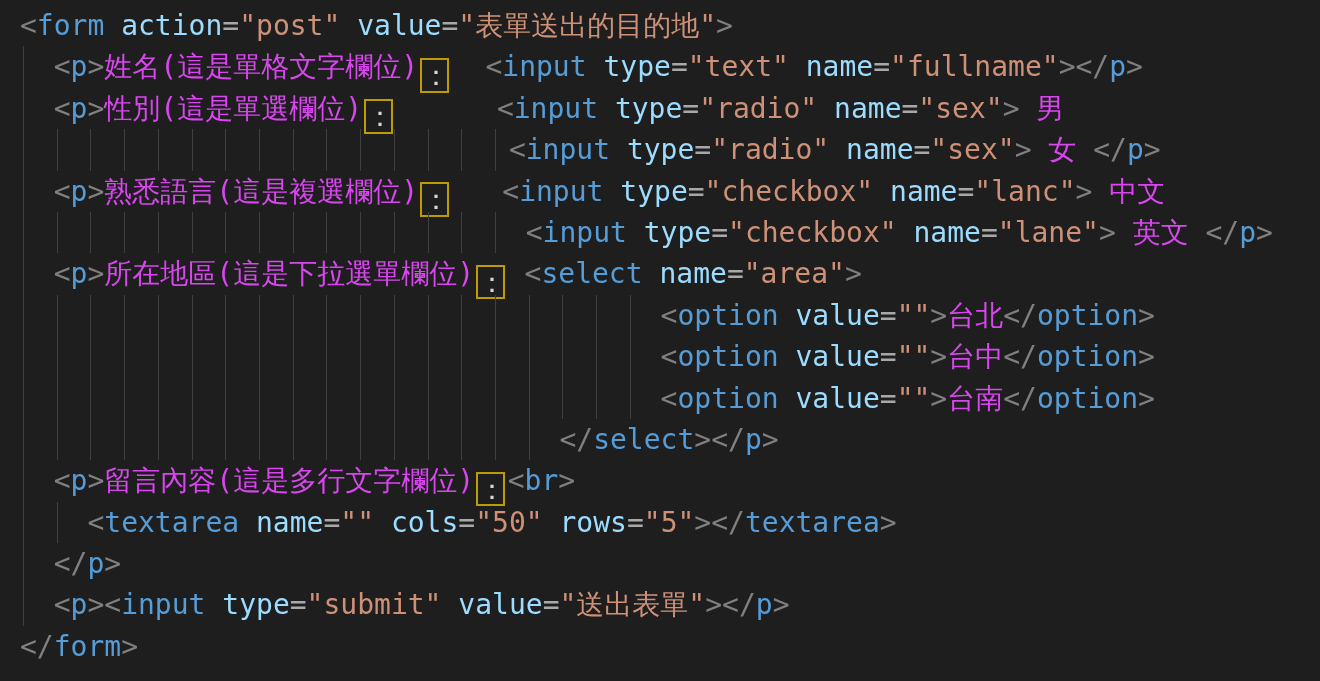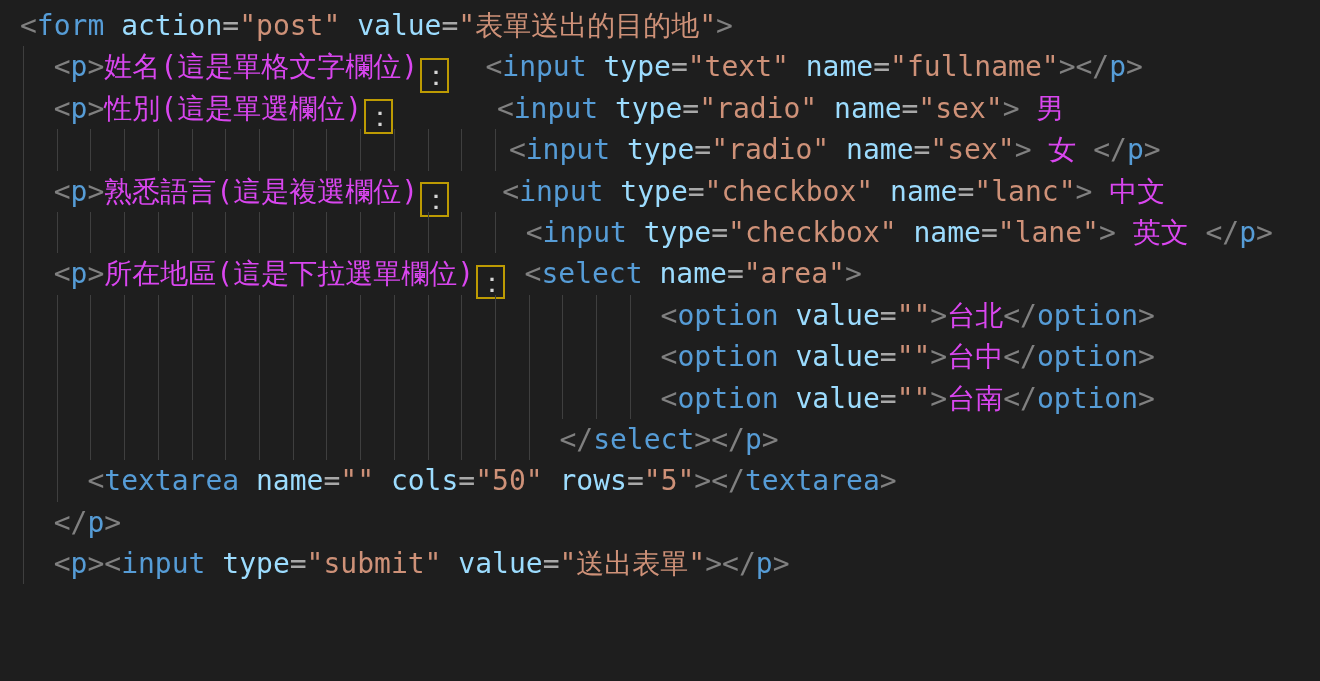--- a/index.html
+++ b/index.html
@@ -55,16 +55,18 @@
     <div class="line"><i class="g" style="left: calc(0ch + 23px);"></i><span class="tk-ws">  </span><span class="tk-punct">&lt;</span><span class="tk-tag">p</span><span class="tk-punct">&gt;</span><span class="tk-text">姓名(這是單格文字欄位)</span><span class="tk-colon">：</span><span class="tk-ws">  </span><span class="tk-punct">&lt;</span><span class="tk-tag">input</span><span class="tk-attr"> type</span><span class="tk-eq">=</span><span class="tk-str">"text"</span><span class="tk-attr"> name</span><span class="tk-eq">=</span><span class="tk-str">"fullname"</span><span class="tk-punct">&gt;&lt;/</span><span class="tk-tag">p</span><span class="tk-punct">&gt;</span></div>
     <div class="line"><i class="g" style="left: calc(0ch + 23px);"></i><span class="tk-ws">  </span><span class="tk-punct">&lt;</span><span class="tk-tag">p</span><span class="tk-punct">&gt;</span><span class="tk-text">性別(這是單選欄位)</span><span class="tk-colon">：</span><span class="tk-ws">      </span><span class="tk-punct">&lt;</span><span class="tk-tag">input</span><span class="tk-attr"> type</span><span class="tk-eq">=</span><span class="tk-str">"radio"</span><span class="tk-attr"> name</span><span class="tk-eq">=</span><span class="tk-str">"sex"</span><span class="tk-punct">&gt;</span><span class="tk-text"> 男</span></div>
     <div class="line"><i class="g" style="left: calc(0ch + 23px);"></i><i class="g" style="left: calc(2ch + 23px);"></i><i class="g" style="left: calc(4ch + 23px);"></i><i class="g" style="left: calc(6ch + 23px);"></i><i class="g" style="left: calc(8ch + 23px);"></i><i class="g" style="left: calc(10ch + 23px);"></i><i class="g" style="left: calc(12ch + 23px);"></i><i class="g" style="left: calc(14ch + 23px);"></i><i class="g" style="left: calc(16ch + 23px);"></i><i class="g" style="left: calc(18ch + 23px);"></i><i class="g" style="left: calc(20ch + 23px);"></i><i class="g" style="left: calc(22ch + 23px);"></i><i class="g" style="left: calc(24ch + 23px);"></i><i class="g" style="left: calc(26ch + 23px);"></i><i class="g" style="left: calc(28ch + 23px);"></i><span class="tk-ws">                             </span><span class="tk-punct">&lt;</span><span class="tk-tag">input</span><span class="tk-attr"> type</span><span class="tk-eq">=</span><span class="tk-str">"radio"</span><span class="tk-attr"> name</span><span class="tk-eq">=</span><span class="tk-str">"sex"</span><span class="tk-punct">&gt;</span><span class="tk-text"> 女 </span><span class="tk-punct">&lt;/</span><span class="tk-tag">p</span><span class="tk-punct">&gt;</span></div>
     <div class="line"><i class="g" style="left: calc(0ch + 23px);"></i><span class="tk-ws">  </span><span class="tk-punct">&lt;</span><span class="tk-tag">p</span><span class="tk-punct">&gt;</span><span class="tk-text">熟悉語言(這是複選欄位)</span><span class="tk-colon">：</span><span class="tk-ws">   </span><span class="tk-punct">&lt;</span><span class="tk-tag">input</span><span class="tk-attr"> type</span><span class="tk-eq">=</span><span class="tk-str">"checkbox"</span><span class="tk-attr"> name</span><span class="tk-eq">=</span><span class="tk-str">"lanc"</span><span class="tk-punct">&gt;</span><span class="tk-text"> 中文</span></div>
     <div class="line"><i class="g" style="left: calc(0ch + 23px);"></i><i class="g" style="left: calc(2ch + 23px);"></i><i class="g" style="left: calc(4ch + 23px);"></i><i class="g" style="left: calc(6ch + 23px);"></i><i class="g" style="left: calc(8ch + 23px);"></i><i class="g" style="left: calc(10ch + 23px);"></i><i class="g" style="left: calc(12ch + 23px);"></i><i class="g" style="left: calc(14ch + 23px);"></i><i class="g" style="left: calc(16ch + 23px);"></i><i class="g" style="left: calc(18ch + 23px);"></i><i class="g" style="left: calc(20ch + 23px);"></i><i class="g" style="left: calc(22ch + 23px);"></i><i class="g" style="left: calc(24ch + 23px);"></i><i class="g" style="left: calc(26ch + 23px);"></i><i class="g" style="left: calc(28ch + 23px);"></i><span class="tk-ws">                              </span><span class="tk-punct">&lt;</span><span class="tk-tag">input</span><span class="tk-attr"> type</span><span class="tk-eq">=</span><span class="tk-str">"checkbox"</span><span class="tk-attr"> name</span><span class="tk-eq">=</span><span class="tk-str">"lane"</span><span class="tk-punct">&gt;</span><span class="tk-text"> 英文 </span><span class="tk-punct">&lt;/</span><span class="tk-tag">p</span><span class="tk-punct">&gt;</span></div>
     <div class="line"><i class="g" style="left: calc(0ch + 23px);"></i><span class="tk-ws">  </span><span class="tk-punct">&lt;</span><span class="tk-tag">p</span><span class="tk-punct">&gt;</span><span class="tk-text">所在地區(這是下拉選單欄位)</span><span class="tk-colon">：</span><span class="tk-ws"> </span><span class="tk-punct">&lt;</span><span class="tk-tag">select</span><span class="tk-attr"> name</span><span class="tk-eq">=</span><span class="tk-str">"area"</span><span class="tk-punct">&gt;</span></div>
     <div class="line"><i class="g" style="left: calc(0ch + 23px);"></i><i class="g" style="left: calc(2ch + 23px);"></i><i class="g" style="left: calc(4ch + 23px);"></i><i class="g" style="left: calc(6ch + 23px);"></i><i class="g" style="left: calc(8ch + 23px);"></i><i class="g" style="left: calc(10ch + 23px);"></i><i class="g" style="left: calc(12ch + 23px);"></i><i class="g" style="left: calc(14ch + 23px);"></i><i class="g" style="left: calc(16ch + 23px);"></i><i class="g" style="left: calc(18ch + 23px);"></i><i class="g" style="left: calc(20ch + 23px);"></i><i class="g" style="left: calc(22ch + 23px);"></i><i class="g" style="left: calc(24ch + 23px);"></i><i class="g" style="left: calc(26ch + 23px);"></i><i class="g" style="left: calc(28ch + 23px);"></i><i class="g" style="left: calc(30ch + 23px);"></i><i class="g" style="left: calc(32ch + 23px);"></i><i class="g" style="left: calc(34ch + 23px);"></i><i class="g" style="left: calc(36ch + 23px);"></i><span class="tk-ws">                                      </span><span class="tk-punct">&lt;</span><span class="tk-tag">option</span><span class="tk-attr"> value</span><span class="tk-eq">=</span><span class="tk-str">""</span><span class="tk-punct">&gt;</span><span class="tk-text">台北</span><span class="tk-punct">&lt;/</span><span class="tk-tag">option</span><span class="tk-punct">&gt;</span></div>
     <div class="line"><i class="g" style="left: calc(0ch + 23px);"></i><i class="g" style="left: calc(2ch + 23px);"></i><i class="g" style="left: calc(4ch + 23px);"></i><i class="g" style="left: calc(6ch + 23px);"></i><i class="g" style="left: calc(8ch + 23px);"></i><i class="g" style="left: calc(10ch + 23px);"></i><i class="g" style="left: calc(12ch + 23px);"></i><i class="g" style="left: calc(14ch + 23px);"></i><i class="g" style="left: calc(16ch + 23px);"></i><i class="g" style="left: calc(18ch + 23px);"></i><i class="g" style="left: calc(20ch + 23px);"></i><i class="g" style="left: calc(22ch + 23px);"></i><i class="g" style="left: calc(24ch + 23px);"></i><i class="g" style="left: calc(26ch + 23px);"></i><i class="g" style="left: calc(28ch + 23px);"></i><i class="g" style="left: calc(30ch + 23px);"></i><i class="g" style="left: calc(32ch + 23px);"></i><i class="g" style="left: calc(34ch + 23px);"></i><i class="g" style="left: calc(36ch + 23px);"></i><span class="tk-ws">                                      </span><span class="tk-punct">&lt;</span><span class="tk-tag">option</span><span class="tk-attr"> value</span><span class="tk-eq">=</span><span class="tk-str">""</span><span class="tk-punct">&gt;</span><span class="tk-text">台中</span><span class="tk-punct">&lt;/</span><span class="tk-tag">option</span><span class="tk-punct">&gt;</span></div>
     <div class="line"><i class="g" style="left: calc(0ch + 23px);"></i><i class="g" style="left: calc(2ch + 23px);"></i><i class="g" style="left: calc(4ch + 23px);"></i><i class="g" style="left: calc(6ch + 23px);"></i><i class="g" style="left: calc(8ch + 23px);"></i><i class="g" style="left: calc(10ch + 23px);"></i><i class="g" style="left: calc(12ch + 23px);"></i><i class="g" style="left: calc(14ch + 23px);"></i><i class="g" style="left: calc(16ch + 23px);"></i><i class="g" style="left: calc(18ch + 23px);"></i><i class="g" style="left: calc(20ch + 23px);"></i><i class="g" style="left: calc(22ch + 23px);"></i><i class="g" style="left: calc(24ch + 23px);"></i><i class="g" style="left: calc(26ch + 23px);"></i><i class="g" style="left: calc(28ch + 23px);"></i><i class="g" style="left: calc(30ch + 23px);"></i><i class="g" style="left: calc(32ch + 23px);"></i><i class="g" style="left: calc(34ch + 23px);"></i><i class="g" style="left: calc(36ch + 23px);"></i><span class="tk-ws">                                      </span><span class="tk-punct">&lt;</span><span class="tk-tag">option</span><span class="tk-attr"> value</span><span class="tk-eq">=</span><span class="tk-str">""</span><span class="tk-punct">&gt;</span><span class="tk-text">台南</span><span class="tk-punct">&lt;/</span><span class="tk-tag">option</span><span class="tk-punct">&gt;</span></div>
     <div class="line"><i class="g" style="left: calc(0ch + 23px);"></i><i class="g" style="left: calc(2ch + 23px);"></i><i class="g" style="left: calc(4ch + 23px);"></i><i class="g" style="left: calc(6ch + 23px);"></i><i class="g" style="left: calc(8ch + 23px);"></i><i class="g" style="left: calc(10ch + 23px);"></i><i class="g" style="left: calc(12ch + 23px);"></i><i class="g" style="left: calc(14ch + 23px);"></i><i class="g" style="left: calc(16ch + 23px);"></i><i class="g" style="left: calc(18ch + 23px);"></i><i class="g" style="left: calc(20ch + 23px);"></i><i class="g" style="left: calc(22ch + 23px);"></i><i class="g" style="left: calc(24ch + 23px);"></i><i class="g" style="left: calc(26ch + 23px);"></i><i class="g" style="left: calc(28ch + 23px);"></i><i class="g" style="left: calc(30ch + 23px);"></i><span class="tk-ws">                                </span><span class="tk-punct">&lt;/</span><span class="tk-tag">select</span><span class="tk-punct">&gt;&lt;/</span><span class="tk-tag">p</span><span class="tk-punct">&gt;</span></div>
+    <div class="line"><i class="g" style="left: calc(0ch + 23px);"></i><span class="tk-ws">  </span><span class="tk-punct">&lt;</span><span class="tk-tag">p</span><span class="tk-punct">&gt;</span><span class="tk-text">留言內容(這是多行文字欄位)</span><span class="tk-colon">：</span><span class="tk-punct">&lt;</span><span class="tk-tag">br</span><span class="tk-punct">&gt;</span></div>
     <div class="line"><i class="g" style="left: calc(0ch + 23px);"></i><i class="g" style="left: calc(2ch + 23px);"></i><span class="tk-ws">    </span><span class="tk-punct">&lt;</span><span class="tk-tag">textarea</span><span class="tk-attr"> name</span><span class="tk-eq">=</span><span class="tk-str">""</span><span class="tk-attr"> cols</span><span class="tk-eq">=</span><span class="tk-str">"50"</span><span class="tk-attr"> rows</span><span class="tk-eq">=</span><span class="tk-str">"5"</span><span class="tk-punct">&gt;&lt;/</span><span class="tk-tag">textarea</span><span class="tk-punct">&gt;</span></div>
     <div class="line"><i class="g" style="left: calc(0ch + 23px);"></i><span class="tk-ws">  </span><span class="tk-punct">&lt;/</span><span class="tk-tag">p</span><span class="tk-punct">&gt;</span></div>
     <div class="line"><i class="g" style="left: calc(0ch + 23px);"></i><span class="tk-ws">  </span><span class="tk-punct">&lt;</span><span class="tk-tag">p</span><span class="tk-punct">&gt;&lt;</span><span class="tk-tag">input</span><span class="tk-attr"> type</span><span class="tk-eq">=</span><span class="tk-str">"submit"</span><span class="tk-attr"> value</span><span class="tk-eq">=</span><span class="tk-str">"送出表單"</span><span class="tk-punct">&gt;&lt;/</span><span class="tk-tag">p</span><span class="tk-punct">&gt;</span></div>
+    <div class="line"><span class="tk-punct">&lt;/</span><span class="tk-tag">form</span><span class="tk-punct">&gt;</span></div>
   </div>
 
 </body></html>

